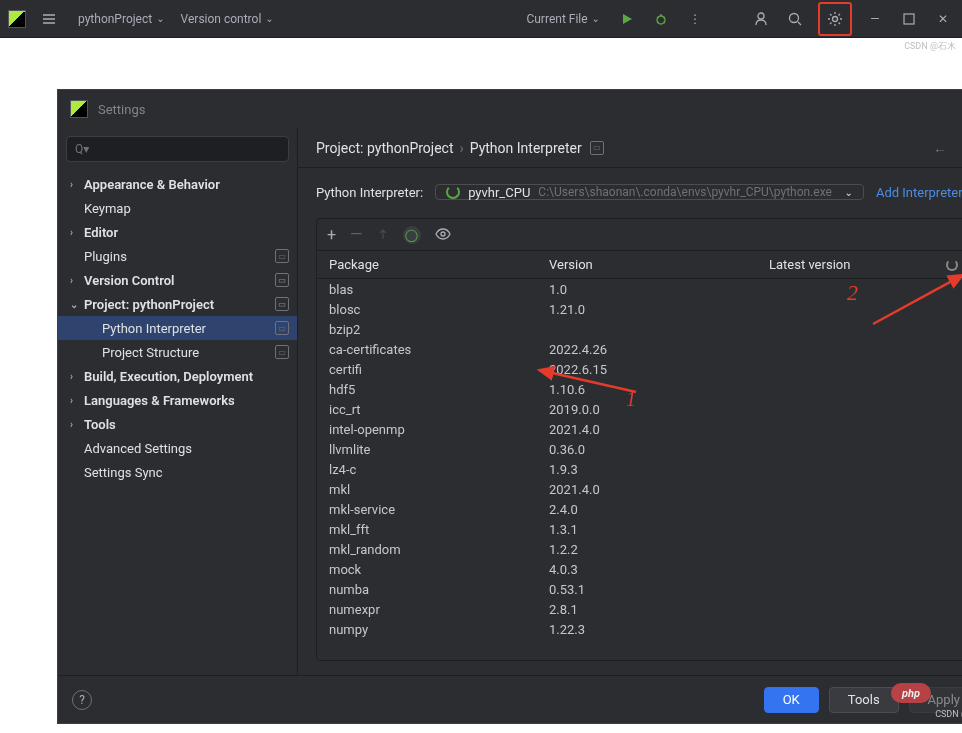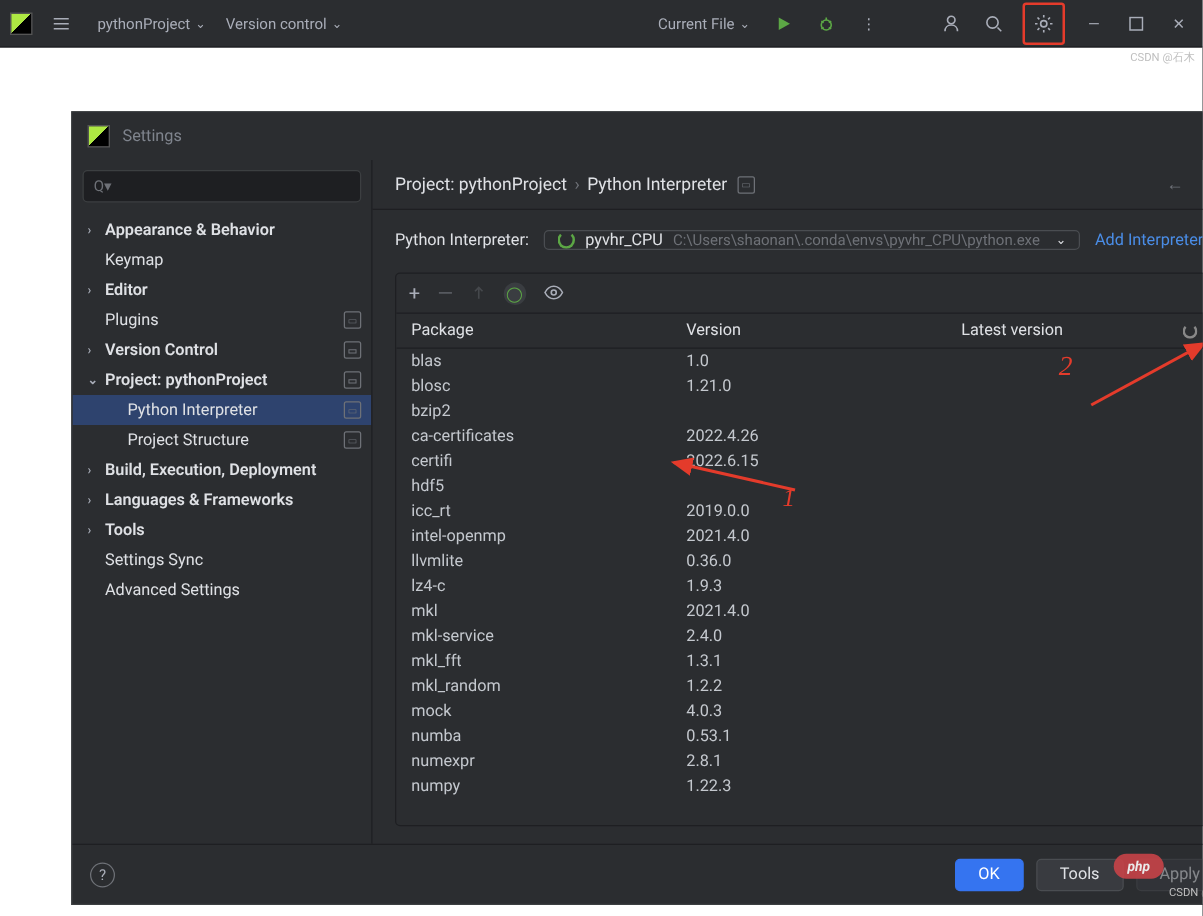--- a/index.html
+++ b/index.html
@@ -518,25 +518,25 @@
       <div class="tree-item bold">
           <span class="tree-chev">›</span>
           <span>Languages &amp; Frameworks</span>
         </div>
       <div class="tree-item bold">
           <span class="tree-chev">›</span>
           <span>Tools</span>
         </div>
       <div class="tree-item">
           <span class="tree-chev"></span>
-          <span>Settings Sync</span>
+          <span>Advanced Settings</span>
         </div>
       <div class="tree-item">
           <span class="tree-chev"></span>
-          <span>Advanced Settings</span>
+          <span>Settings Sync</span>
         </div>
     </div>
 
     <div class="content">
       <div class="breadcrumb-bar">
         <span>Project: pythonProject</span>
         <span class="bc-sep">›</span>
         <span>Python Interpreter</span>
         <span class="bc-badge">▭</span>
         <div class="arrows">
@@ -605,20 +605,21 @@
                 <div class="col2">2022.4.26</div>
                 <div class="col3"></div>
               </div>
               <div class="table-row">
                 <div class="col1">certifi</div>
                 <div class="col2">2022.6.15</div>
                 <div class="col3"></div>
               </div>
               <div class="table-row">
                 <div class="col1">hdf5</div>
+                <div class="col2">1.10.6</div>
                 <div class="col3"></div>
               </div>
               <div class="table-row">
                 <div class="col1">icc_rt</div>
                 <div class="col2">2019.0.0</div>
                 <div class="col3"></div>
               </div>
               <div class="table-row">
                 <div class="col1">intel-openmp</div>
                 <div class="col2">2021.4.0</div>

